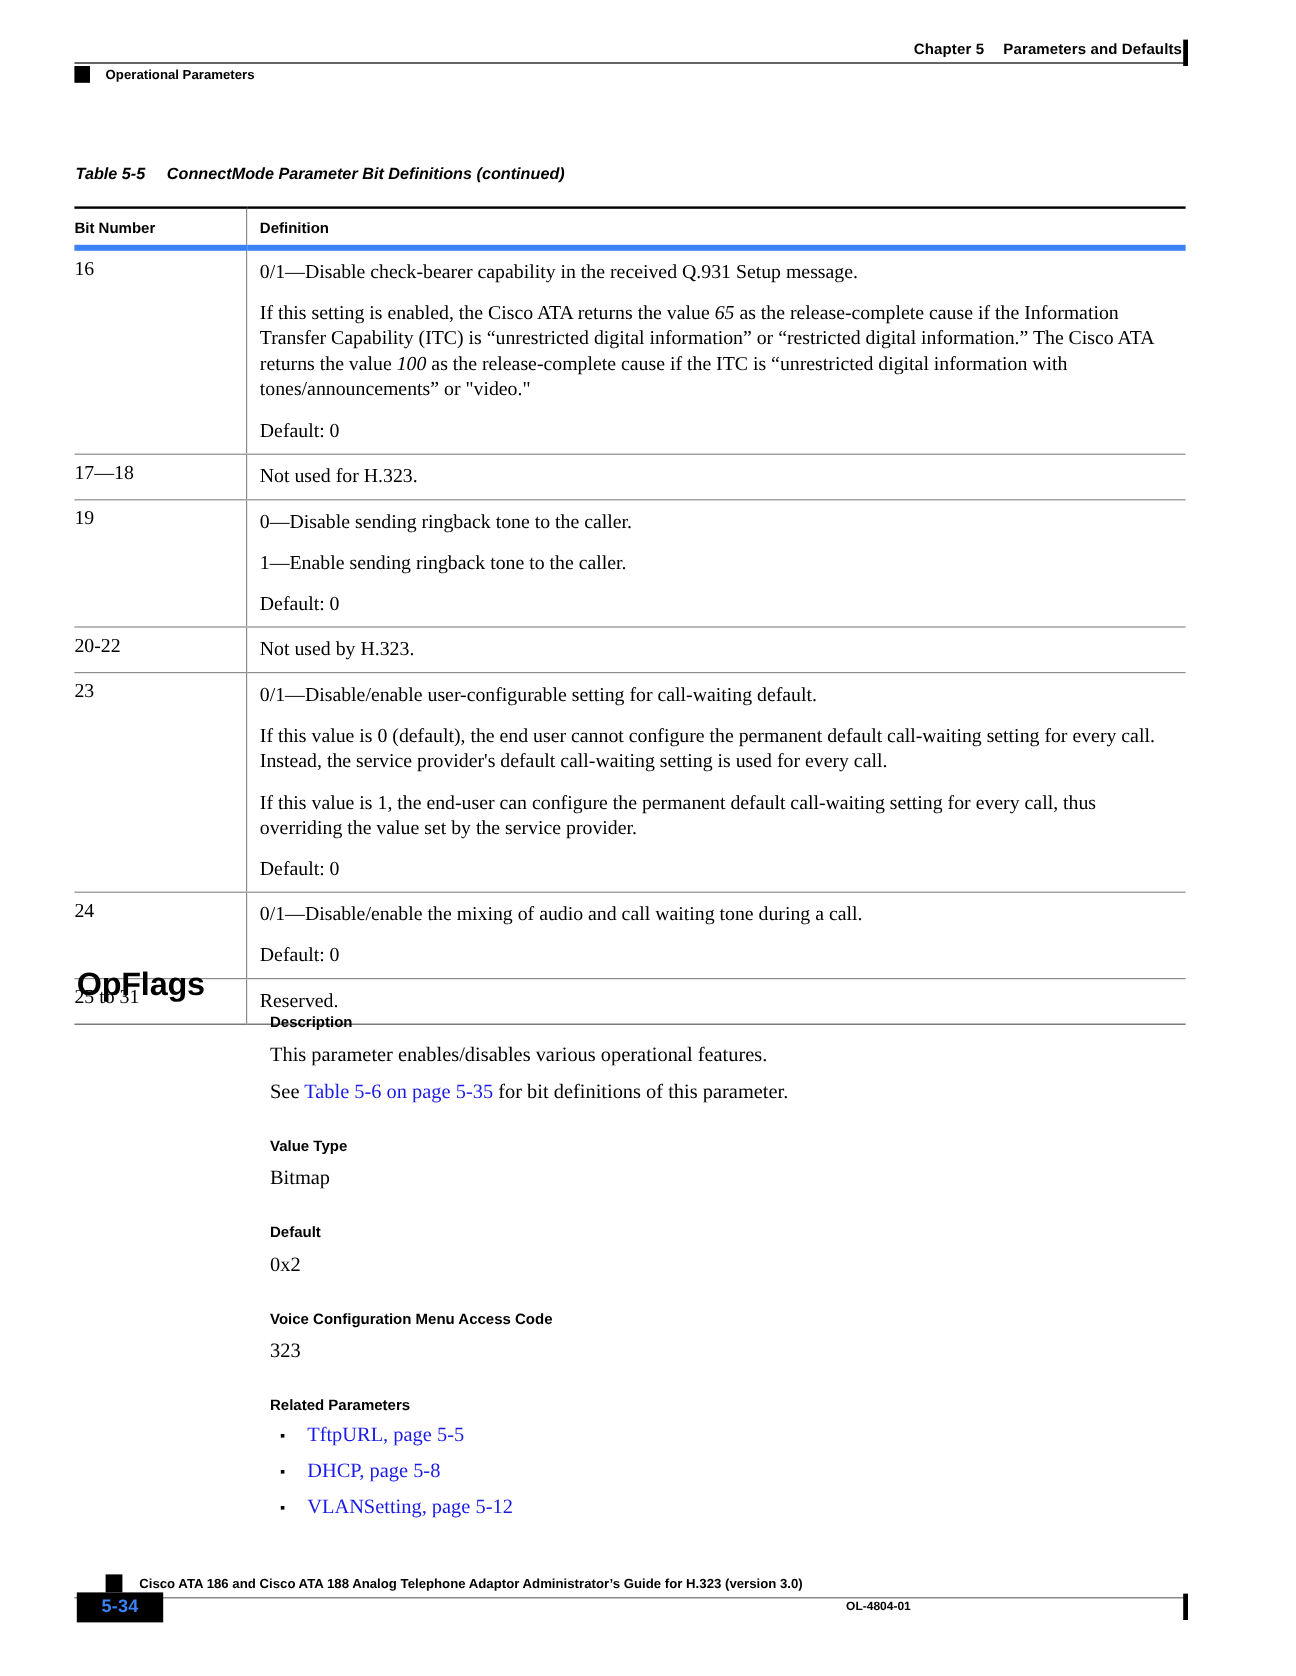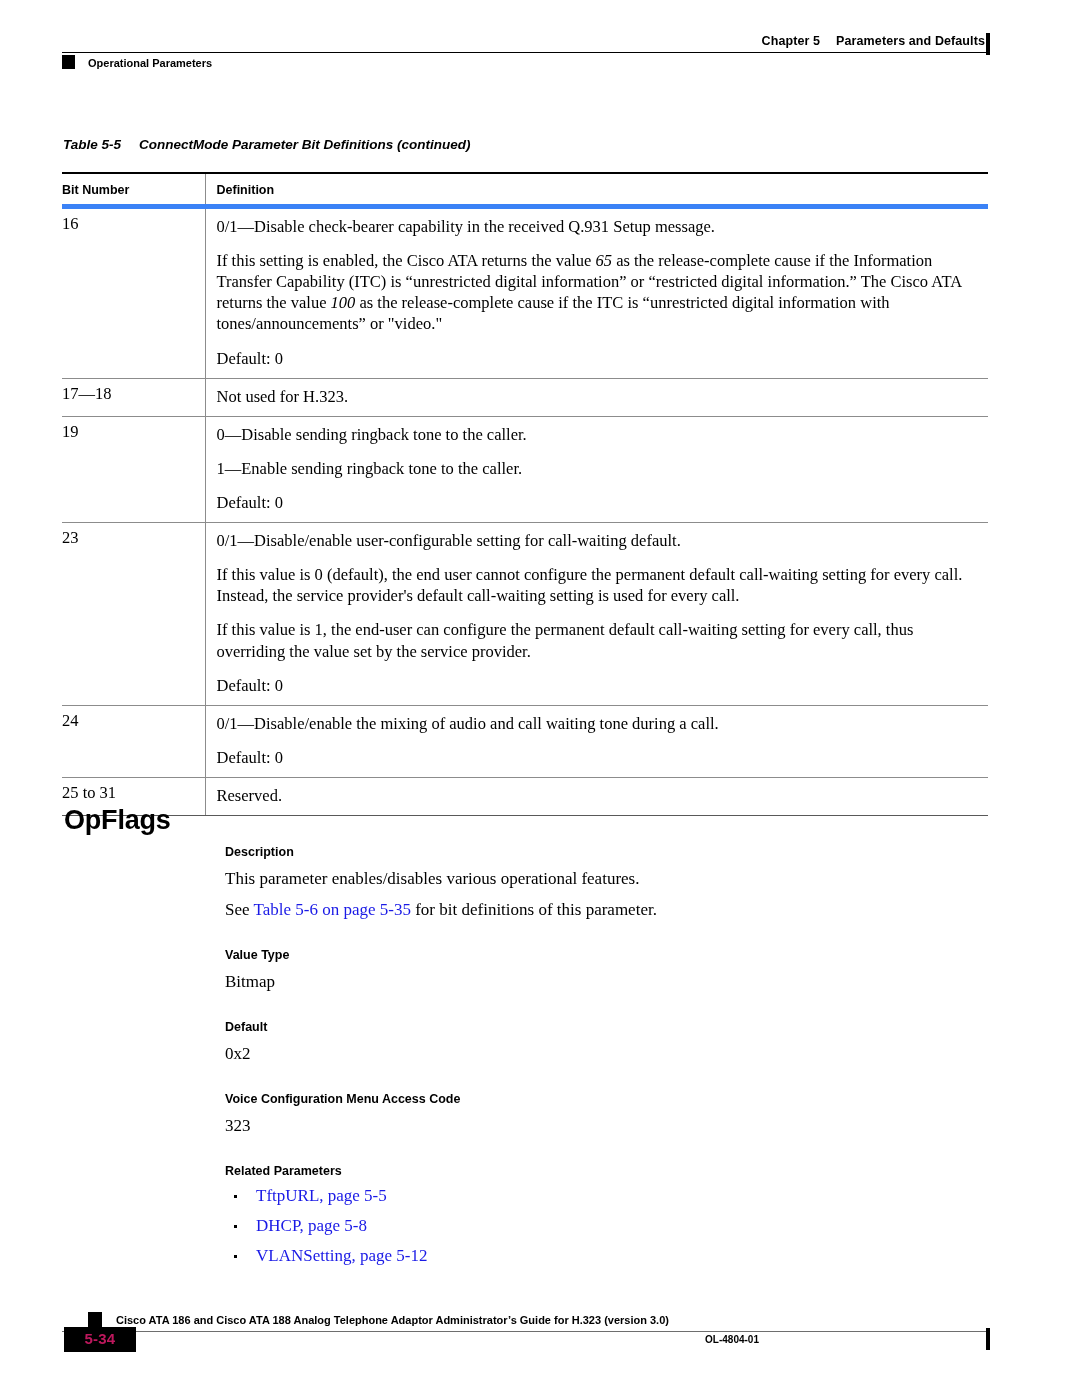--- a/index.html
+++ b/index.html
@@ -239,21 +239,21 @@
     width: 72px;
     height: 25px;
     background: #000000;
   }
   .ftr-pagenum {
     position: absolute;
     left: 64px;
     top: 30px;
     width: 72px;
     text-align: center;
-    color: #be185d;
+    color: #3b82f6;
     font-family: "Liberation Sans", sans-serif;
     font-weight: bold;
     font-size: 15px;
     letter-spacing: .2px;
   }
   .ftr-doc {
     position: absolute;
     right: 97px;
     top: 34px;
     font-family: "Liberation Sans", sans-serif;
@@ -304,20 +304,26 @@
       <td class="col2">
         <p>Not used for H.323.</p>
       </td>
     </tr>
     <tr>
       <td class="col1">19</td>
       <td class="col2">
         <p>0—Disable sending ringback tone to the caller.</p>
         <p>1—Enable sending ringback tone to the caller.</p>
         <p>Default: 0</p>
+      </td>
+    </tr>
+    <tr>
+      <td class="col1">20-22</td>
+      <td class="col2">
+        <p>Not used by H.323.</p>
       </td>
     </tr>
     <tr>
       <td class="col1">23</td>
       <td class="col2">
         <p>0/1—Disable/enable user-configurable setting for call-waiting default.</p>
         <p>If this value is 0 (default), the end user cannot configure the permanent default call-waiting setting for every call. Instead, the service provider's default call-waiting setting is used for every call.</p>
         <p>If this value is 1, the end-user can configure the permanent default call-waiting setting for every call, thus overriding the value set by the service provider.</p>
         <p>Default: 0</p>
       </td>

